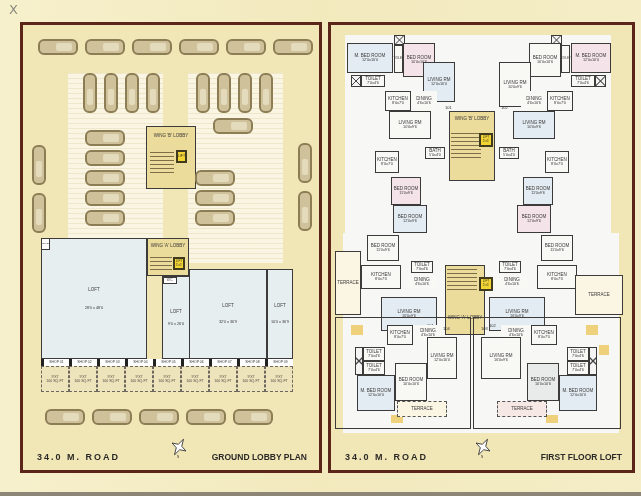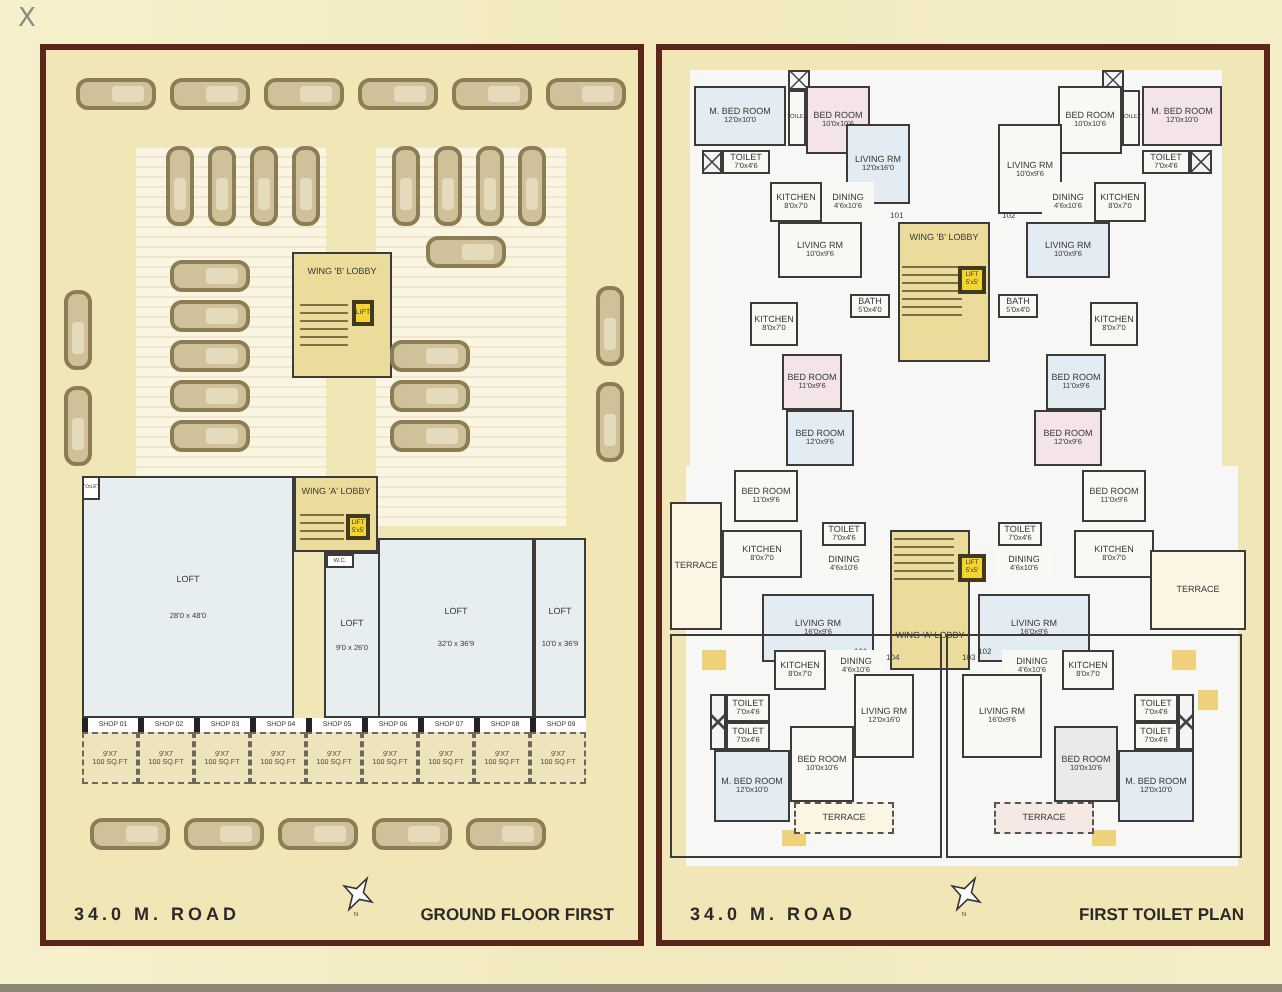--- a/index.html
+++ b/index.html
@@ -169,21 +169,21 @@
     <div class="car h" style="left:69px;top:384px"></div>
     <div class="car h" style="left:116px;top:384px"></div>
     <div class="car h" style="left:163px;top:384px"></div>
     <div class="car h" style="left:210px;top:384px"></div>
 
     <div class="road" style="left:14px">34.0 M. ROAD</div>
     <svg class="compass" style="left:148px" viewBox="0 0 16 20">
       <path d="M8 0 L10 7 L16 9 L10 11 L8 18 L6 11 L0 9 L6 7 Z" fill="#fff" stroke="#333" stroke-width="0.8" transform="rotate(30 8 9)"></path>
       <text x="6" y="20" font-size="3" fill="#333">N</text>
     </svg>
-    <div class="title" style="right:12px">GROUND FLOOR FIRST</div>
+    <div class="title" style="right:12px">GROUND LOBBY PLAN</div>
   </div>
 
   <div class="panel panel-right">
     <div class="flat-bg" style="left:14px;top:10px;width:266px;height:200px"></div>
     <div class="flat-bg" style="left:12px;top:208px;width:276px;height:200px"></div>
     <div class="tile-y" style="left:20px;top:300px;width:12px;height:10px"></div>
     <div class="tile-y" style="left:100px;top:300px;width:12px;height:10px"></div>
     <div class="tile-y" style="left:190px;top:300px;width:12px;height:10px"></div>
     <div class="tile-y" style="left:255px;top:300px;width:12px;height:10px"></div>
     <div class="tile-y" style="left:60px;top:390px;width:12px;height:8px"></div>
@@ -426,17 +426,17 @@
       </div>
     <div class="room terrace" style="left:166px;top:376px;width:50px;height:16px;border:1px dashed #555;background:#f6e8e4">
         <span>TERRACE</span>
       </div>
 
     <div class="road" style="left:14px">34.0 M. ROAD</div>
     <svg class="compass" style="left:144px" viewBox="0 0 16 20">
       <path d="M8 0 L10 7 L16 9 L10 11 L8 18 L6 11 L0 9 L6 7 Z" fill="#fff" stroke="#333" stroke-width="0.8" transform="rotate(30 8 9)"></path>
       <text x="6" y="20" font-size="3" fill="#333">N</text>
     </svg>
-    <div class="title" style="right:10px">FIRST TOILET PLAN</div>
+    <div class="title" style="right:10px">FIRST FLOOR LOFT</div>
   </div>
 
   <div class="bottom-shadow"></div>
 </div>
 
 </body></html>

